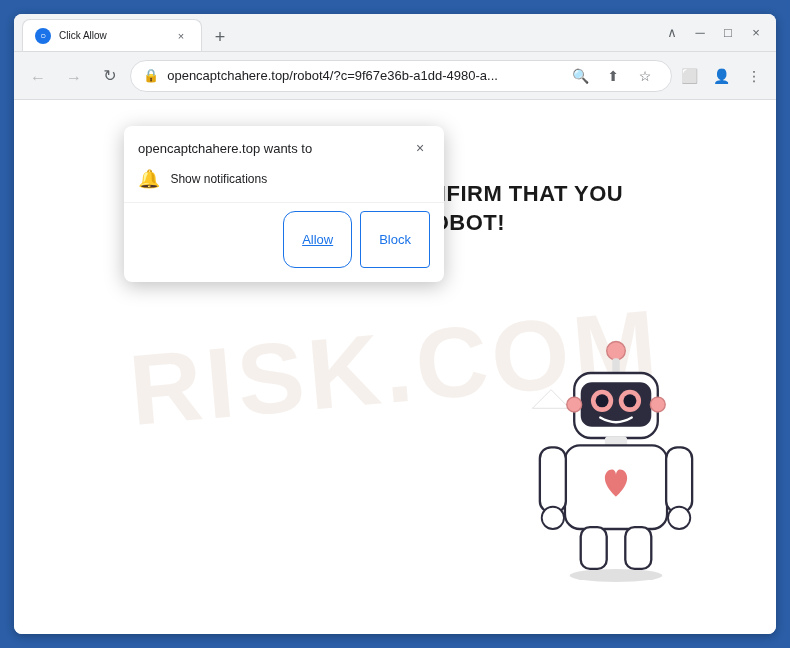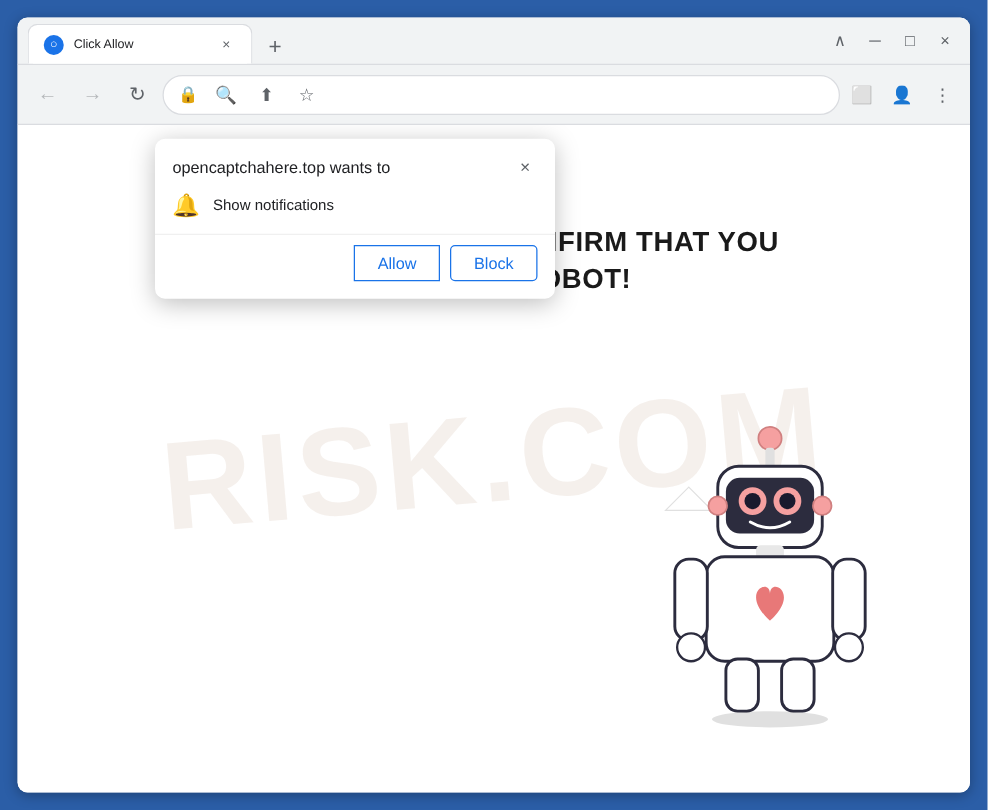--- a/index.html
+++ b/index.html
@@ -249,21 +249,21 @@
       position: absolute;
       right: 60px;
       bottom: 20px;
       width: 200px;
       height: 280px;
     }
 
     
     .notification-popup {
       position: absolute;
-      top: 11px;
+      top: 26px;
       left: 110px;
       width: 320px;
       background: #fff;
       border-radius: 8px;
       box-shadow: 0 4px 20px rgba(0,0,0,0.25);
       padding: 0;
       z-index: 10;
     }
 
     .popup-header {
@@ -311,29 +311,30 @@
       justify-content: flex-end;
       gap: 8px;
       padding: 8px 14px 14px;
       border-top: 1px solid #f0f0f0;
     }
 
     .btn-allow {
       padding: 6px 18px;
       border: 1px solid #1a73e8;
       background: #fff;
-      border-radius: 0;
+      border-radius: 12px;
       color: #1a73e8;
       font-size: 13px;
       cursor: pointer;
       font-weight: 500;
+      text-decoration: underline;
     }
 
     .btn-block {
-      padding: 6px 18px;
+      padding: 20px 18px;
       border: 1px solid #1a73e8;
       background: #fff;
       border-radius: 4px;
       color: #1a73e8;
       font-size: 13px;
       cursor: pointer;
       font-weight: 500;
     }
 
     
@@ -363,20 +364,21 @@
       <div class="title-bar-ctrl">×</div>
     </div>
   </div>
 
   <div class="address-bar">
     <div class="nav-btn disabled">←</div>
     <div class="nav-btn disabled">→</div>
     <div class="nav-btn">↻</div>
     <div class="url-bar">
       <span class="lock-icon">🔒</span>
+      <span class="url-text">opencaptchahere.top/robot4/?c=9f67e36b-a1dd-4980-a...</span>
       <div class="url-actions">
         <div class="url-action-btn">🔍</div>
         <div class="url-action-btn">⬆</div>
         <div class="url-action-btn">☆</div>
       </div>
     </div>
     <div class="url-action-btn">⬜</div>
     <div class="url-action-btn">👤</div>
     <div class="url-action-btn">⋮</div>
   </div>

